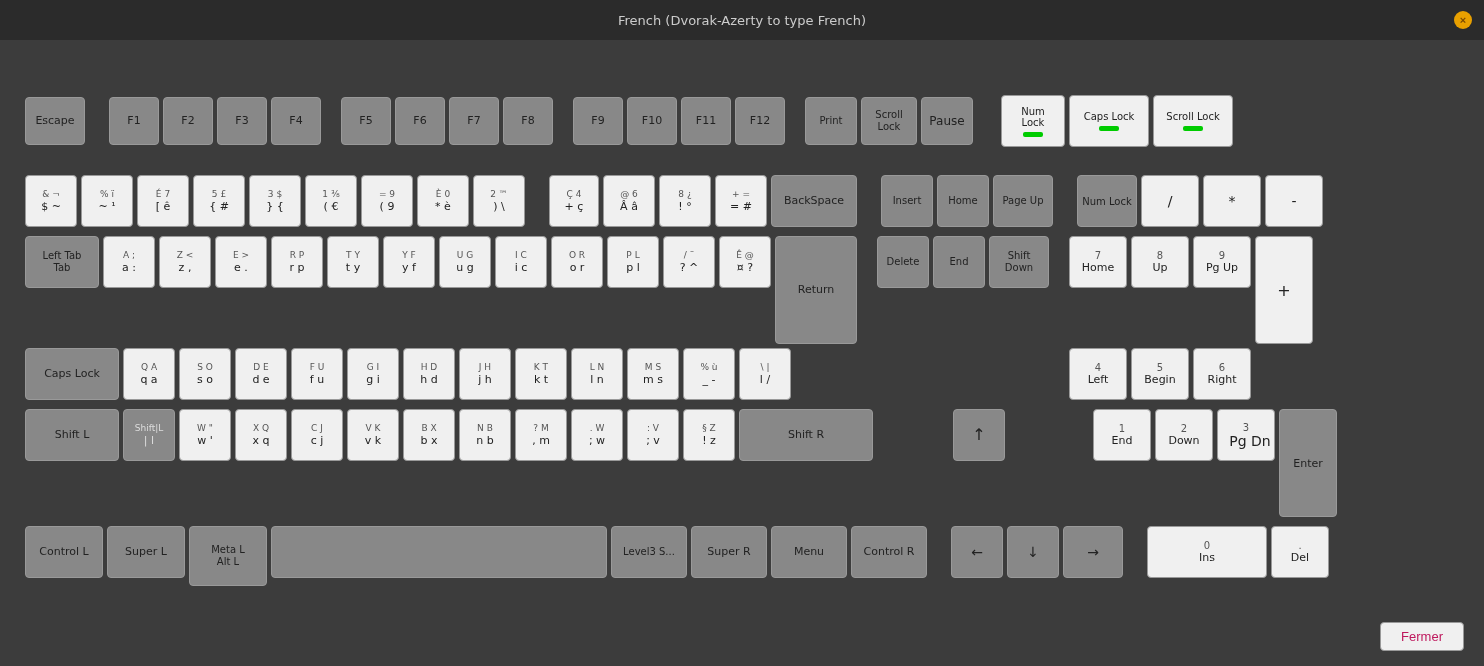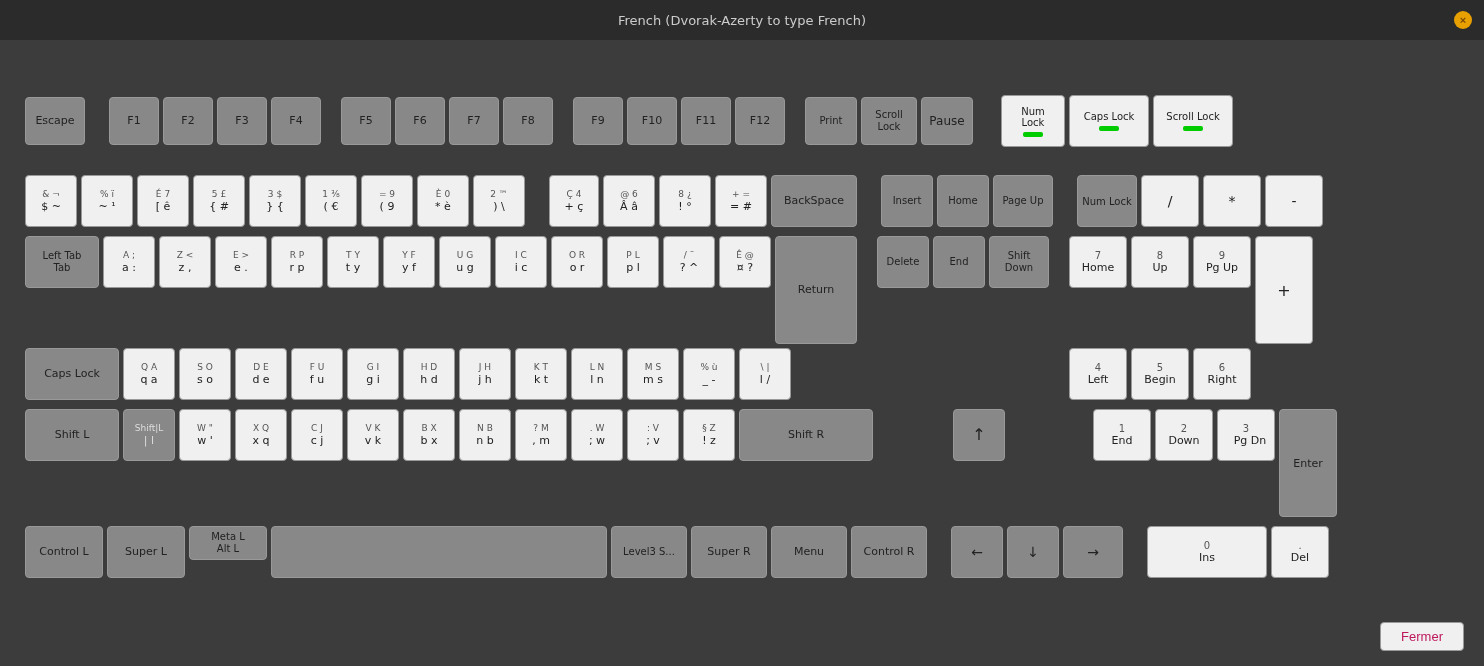--- a/index.html
+++ b/index.html
@@ -502,35 +502,35 @@
     <div class="numpad-key" style="width:58px;height:52px;">
       <span style="font-size:10px;color:#555;">1</span>
       <span style="font-size:11px;">End</span>
     </div>
     <div class="numpad-key" style="width:58px;height:52px;">
       <span style="font-size:10px;color:#555;">2</span>
       <span style="font-size:11px;">Down</span>
     </div>
     <div class="numpad-key" style="width:58px;height:52px;">
       <span style="font-size:10px;color:#555;">3</span>
-      <span style="font-size:11px;margin-left:8px;">Pg Dn</span>
+      <span style="font-size:14px;margin-left:8px;">Pg Dn</span>
     </div>
     <div class="numpad-key dark" style="width:58px;height:108px;">
       <span style="font-size:11px;">Enter</span>
     </div>
   </div>
 
   <div style="display:flex;gap:4px;">
     <div class="key dark" style="width:78px;height:52px;">
         <span style="font-size:11px;">Control L</span>
       </div>
     <div class="key dark" style="width:78px;height:52px;">
         <span style="font-size:11px;">Super L</span>
       </div>
-    <div class="key dark" style="width:78px;height:34px;">
+    <div class="key dark" style="width:78px;height:60px;">
       <span style="font-size:10px;">Meta L</span>
       <span style="font-size:10px;">Alt L</span>
     </div>
     <div class="key dark" style="width:336px;height:52px;"></div>
     <div class="key dark" style="width:76px;height:52px;">
         <span style="font-size:10px;">Level3 S...</span>
       </div>
     <div class="key dark" style="width:76px;height:52px;">
         <span style="font-size:11px;">Super R</span>
       </div>

